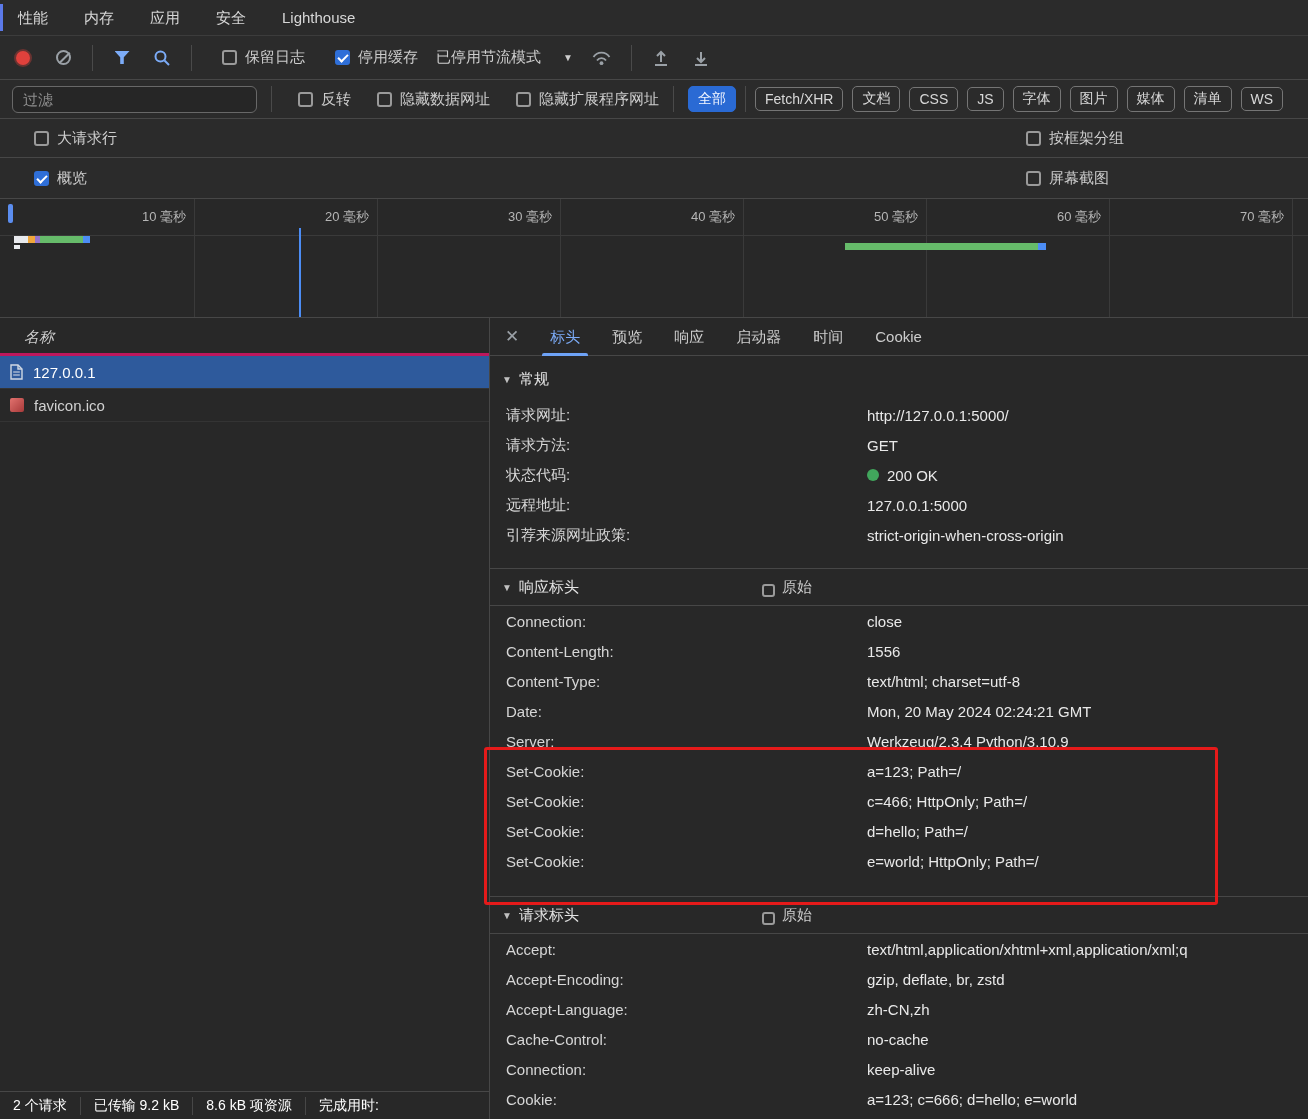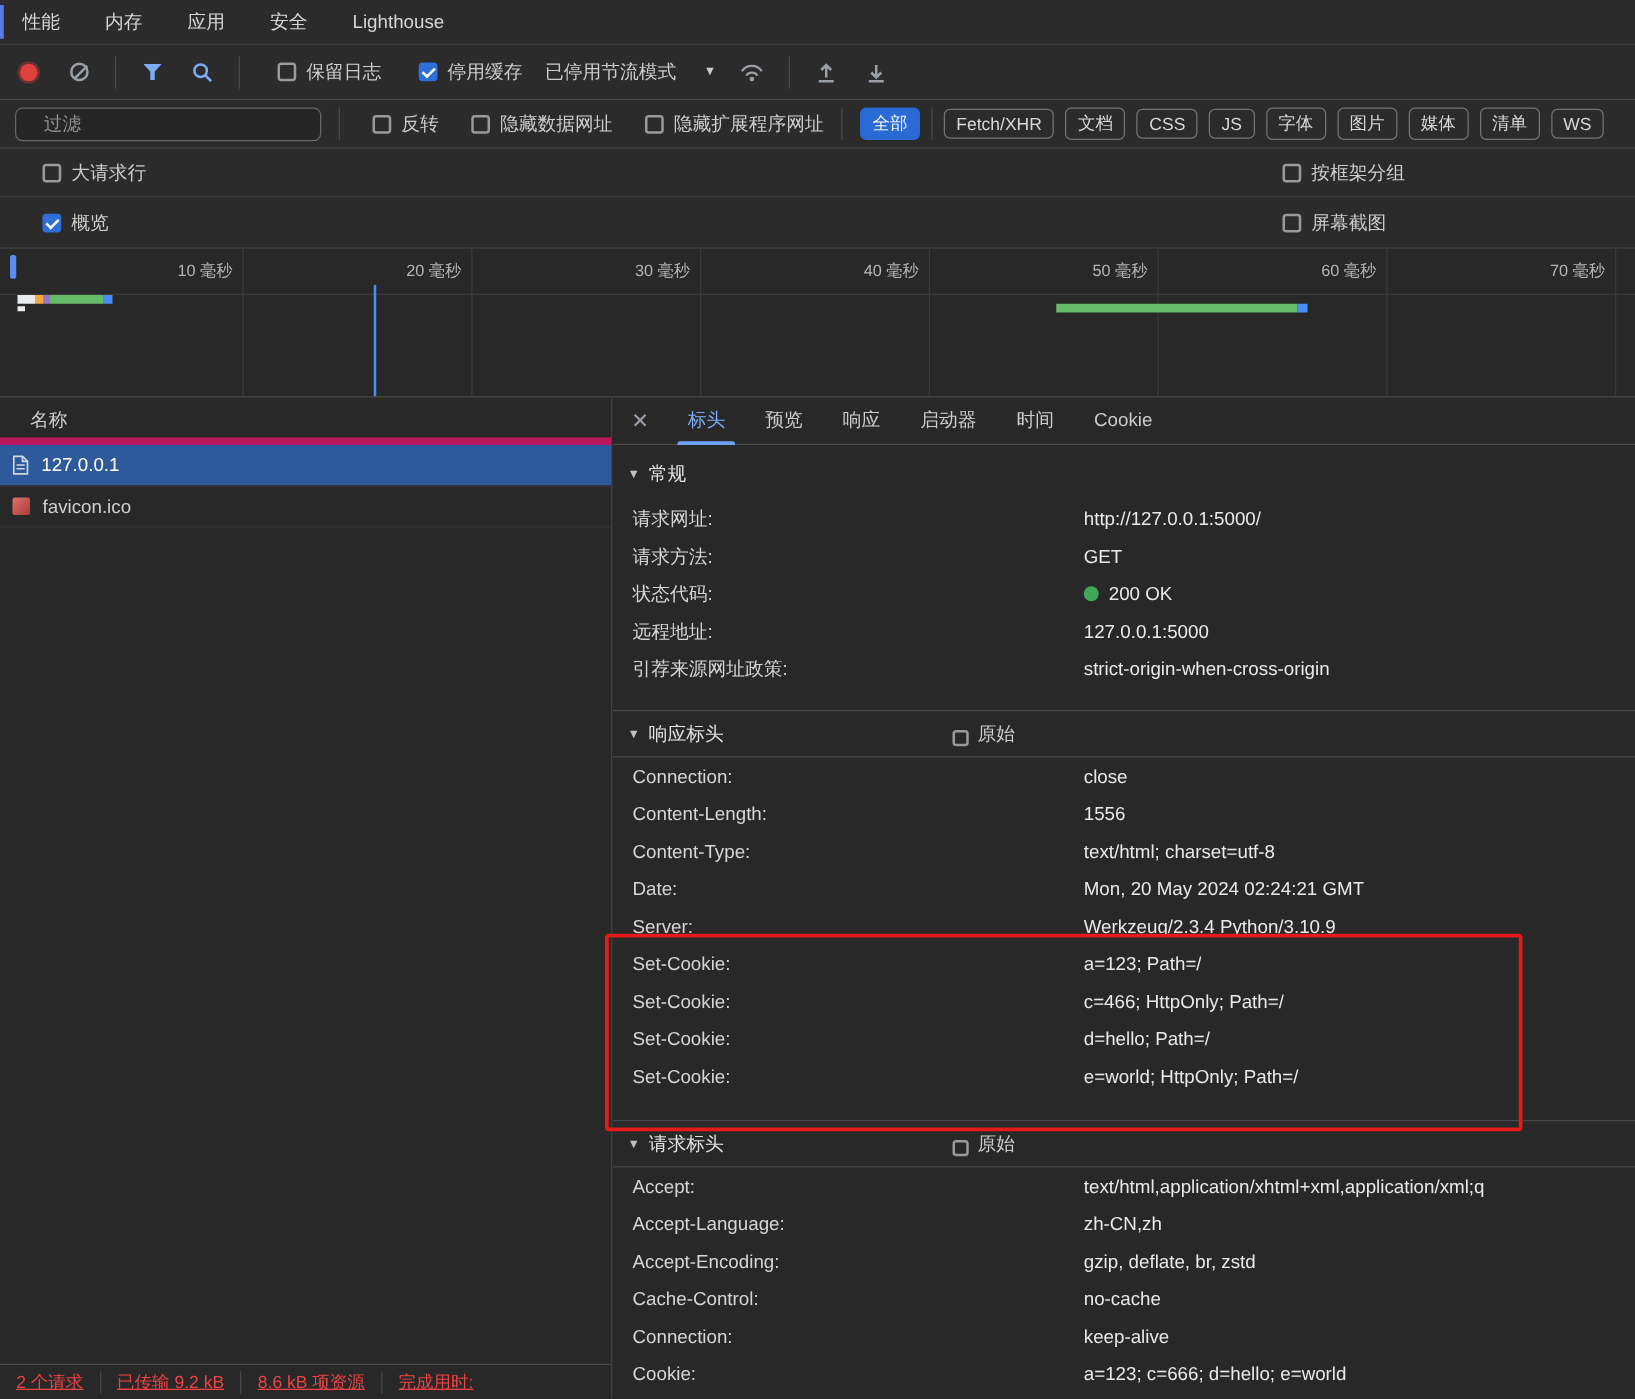--- a/index.html
+++ b/index.html
@@ -37,21 +37,21 @@
   .cb.checked::after { content: ""; position: absolute; left: 3px; top: 0px; width: 4px; height: 8px; border: solid #fff; border-width: 0 2px 2px 0; transform: rotate(45deg); }
   .select-like { display: flex; align-items: center; gap: 22px; white-space: nowrap; }
   .caret { font-size: 10px; color: #cdcdcd; }
   
   .filterbar {
     height: 39px; background: #2b2b2b; border-bottom: 1px solid #474747;
     display: flex; align-items: center; gap: 14px; padding: 0 12px; white-space: nowrap; overflow: hidden;
   }
   .filter-input {
     width: 245px; height: 27px; background: #262626; border: 1px solid #686868; border-radius: 6px;
-    color: #e0e0e0; font-size: 15px; padding: 0 22px; font-family: "Liberation Sans", sans-serif; outline: none;
+    color: #e0e0e0; font-size: 15px; padding: 0 10px; font-family: "Liberation Sans", sans-serif; outline: none;
   }
   .filter-input::placeholder { color: #8f8f8f; }
   .chips { display: flex; align-items: center; gap: 9px; }
   .chip {
     border: 1px solid #757575; border-radius: 5px; padding: 3px 9px; font-size: 14px; color: #d8d8d8; cursor: default;
   }
   .chip.selected { background: #2a6ad4; border-color: #2a6ad4; color: #f2f6ff; }
   
   .optrow { height: 39px; border-bottom: 1px solid #474747; background: #2b2b2b; position: relative; display: flex; align-items: center; }
   .optrow .left-opt { margin-left: 22px; }
@@ -62,27 +62,27 @@
   .gridline { position: absolute; top: 0; bottom: 0; width: 1px; background: #3a3a3a; }
   .ruler-border { position: absolute; left: 0; right: 0; top: 36px; height: 1px; background: #3a3a3a; }
   .tick { position: absolute; top: 9px; width: 177px; text-align: right; font-size: 13px; color: #b5b5b5; }
   .ov-handle { position: absolute; left: 8px; top: 5px; width: 5px; height: 19px; background: #5b8def; border-radius: 2px; }
   .bar { position: absolute; height: 7px; display: flex; }
   .seg { height: 100%; }
   .dcl-line { position: absolute; left: 299px; top: 29px; width: 2px; height: 90px; background: #4c8df5; }
   
   .main { display: flex; height: 801px; }
   .left-pane { width: 490px; border-right: 1px solid #474747; display: flex; flex-direction: column; background: #282828; }
-  .list-header { height: 38px; line-height: 38px; padding-left: 24px; border-bottom: 6px solid #be185d; color: #cfcfcf; font-size: 15px; }
+  .list-header { height: 38px; line-height: 38px; padding-left: 24px; border-bottom: 3px solid #be185d; color: #cfcfcf; font-size: 15px; font-style: italic; }
   .req-row { height: 33px; display: flex; align-items: center; gap: 10px; padding-left: 10px; border-bottom: 1px solid #343434; font-size: 15px; color: #d0d0d0; cursor: default; }
   .req-row.selected { background: #2e5a9c; color: #ffffff; }
   .doc-ic { width: 13px; height: 16px; flex: 0 0 auto; }
   .img-ic { width: 14px; height: 14px; border-radius: 2px; background: linear-gradient(135deg, #e2726e 0%, #a83a3a 100%); flex: 0 0 auto; }
   .list-fill { flex: 1; }
-  .statusbar { height: 28px; border-top: 1px solid #474747; display: flex; align-items: center; font-size: 14px; color: #ef4444; overflow: hidden; white-space: nowrap; text-decoration: underline; }
+  .statusbar { height: 28px; border-top: 1px solid #474747; display: flex; align-items: center; font-size: 14px; color: #ffffff; overflow: hidden; white-space: nowrap; }
   .status-item { padding: 0 13px; }
   .status-item + .status-item { border-left: 1px solid #474747; }
   
   .right-pane { flex: 1; display: flex; flex-direction: column; overflow: hidden; background: #282828; }
   .detail-tabs { height: 38px; border-bottom: 1px solid #474747; display: flex; align-items: center; flex: 0 0 auto; }
   .close-x { padding: 0 15px; color: #9aa0a6; font-size: 17px; cursor: default; }
   .dtab { padding: 0 16px; height: 38px; line-height: 38px; color: #cdcdcd; position: relative; cursor: default; font-size: 15px; }
   .dtab.active { color: #7cacf8; }
   .dtab.active::after { content: ""; position: absolute; left: 8px; right: 8px; bottom: 0; height: 3px; background: #6ea3f7; border-radius: 2px 2px 0 0; }
   .detail-body { flex: 1; overflow: hidden; font-size: 15px; }
@@ -380,28 +380,28 @@
           <span class="cb" style="width:13px;height:13px;"></span>
           <span>原始</span>
         </span>
       </div>
       <div class="kv-group tight">
         <div class="kv">
           <span class="k">Accept:</span>
           <span class="v">text/html,application/xhtml+xml,application/xml;q</span>
         </div>
         <div class="kv">
+          <span class="k">Accept-Encoding:</span>
+          <span class="v">gzip, deflate, br, zstd</span>
+        </div>
+        <div class="kv">
           <span class="k">Accept-Language:</span>
           <span class="v">zh-CN,zh</span>
         </div>
         <div class="kv">
-          <span class="k">Accept-Encoding:</span>
-          <span class="v">gzip, deflate, br, zstd</span>
-        </div>
-        <div class="kv">
           <span class="k">Cache-Control:</span>
           <span class="v">no-cache</span>
         </div>
         <div class="kv">
           <span class="k">Connection:</span>
           <span class="v">keep-alive</span>
         </div>
         <div class="kv">
           <span class="k">Cookie:</span>
           <span class="v">a=123; c=666; d=hello; e=world</span>

